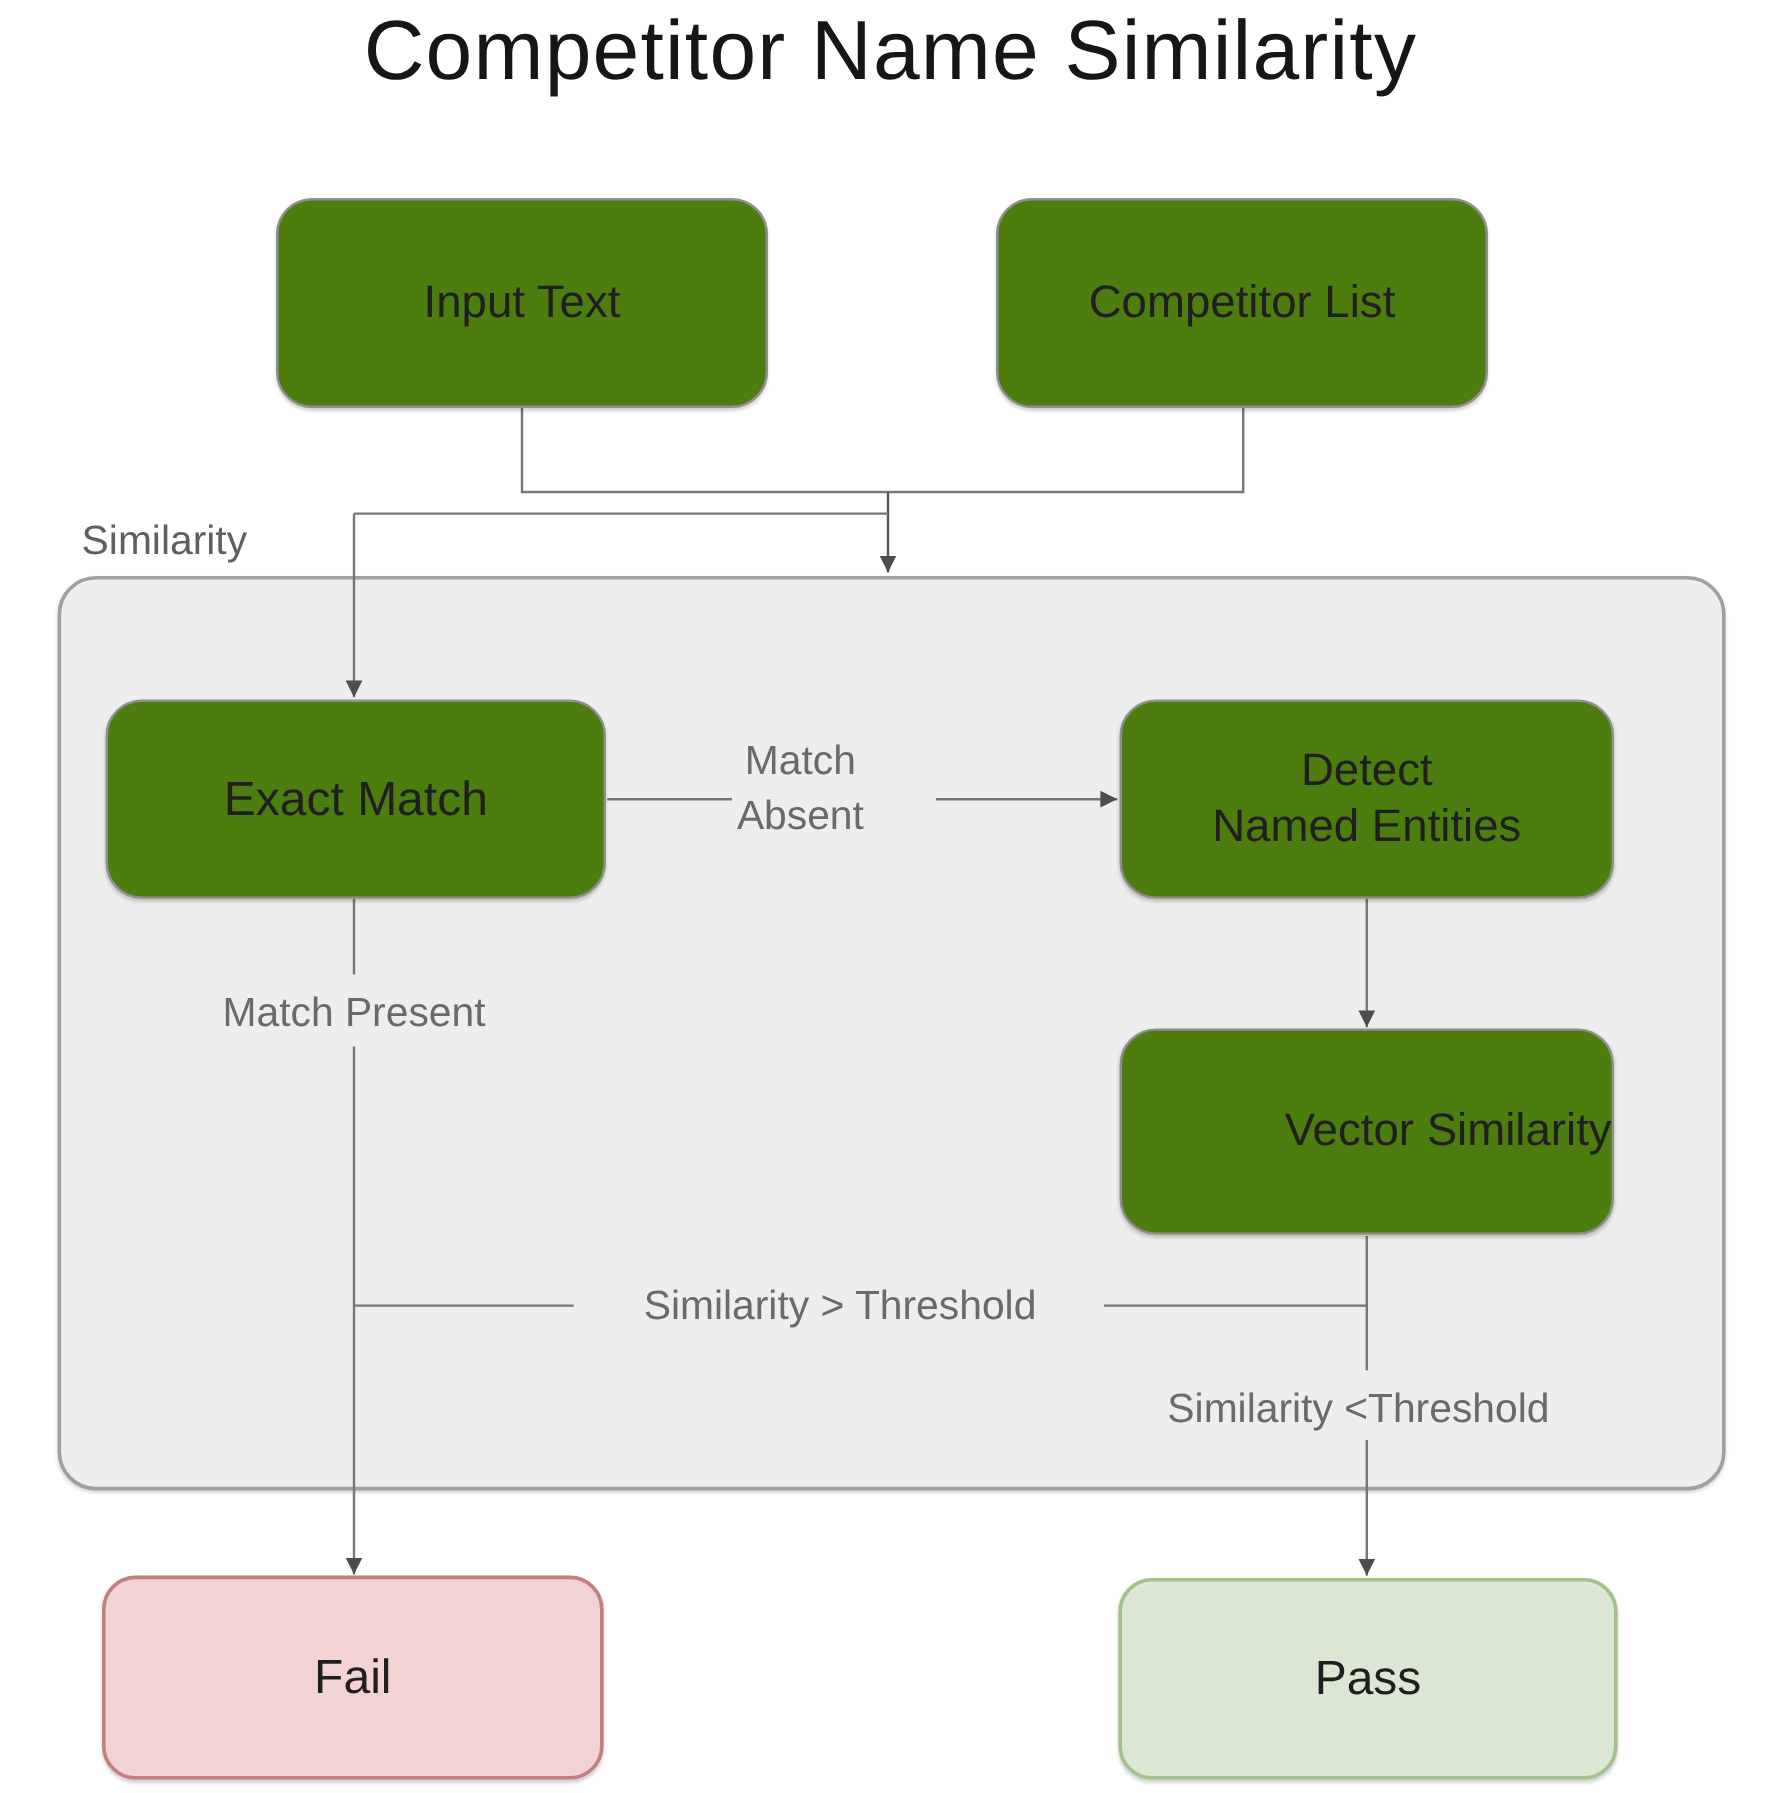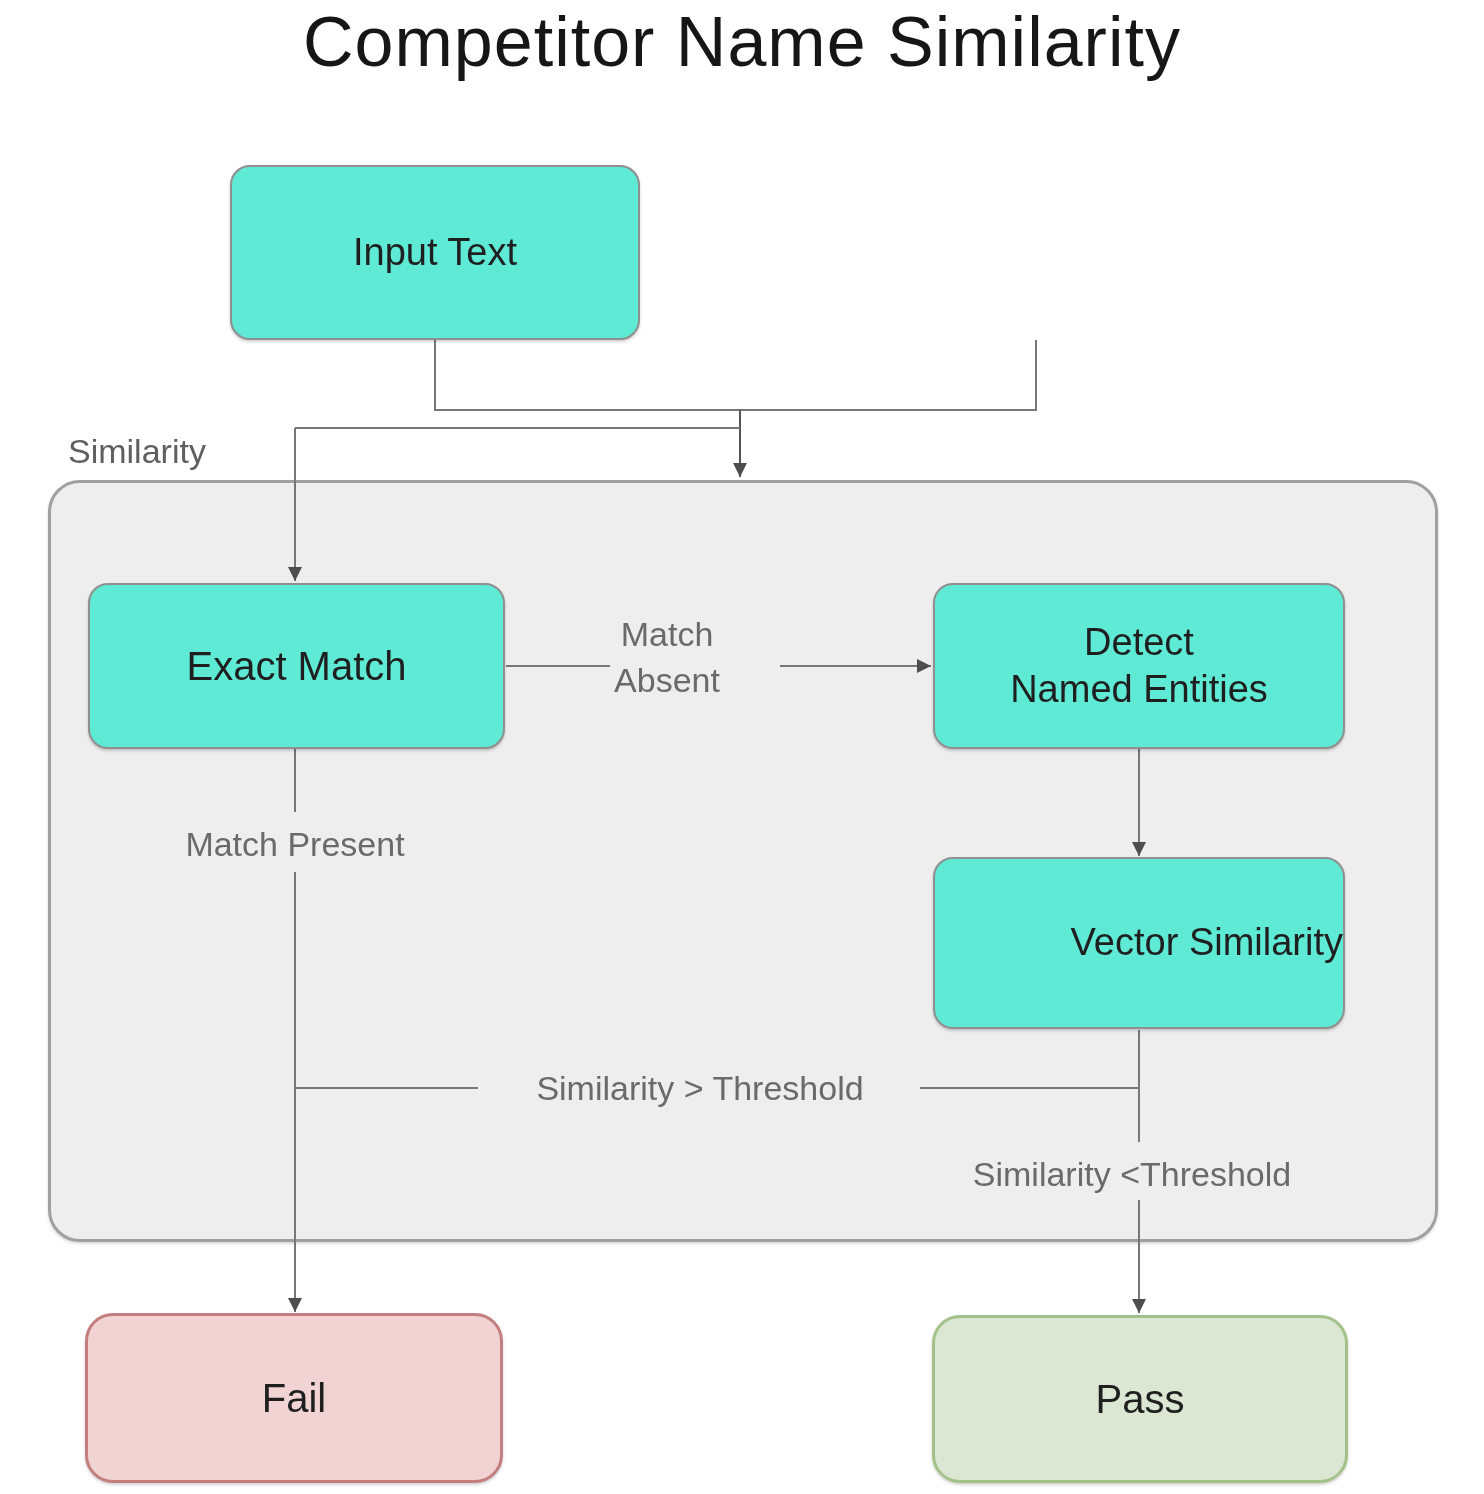--- a/index.html
+++ b/index.html
@@ -21,23 +21,23 @@
     top: 2px;
     text-align: center;
     font-size: 70px;
     font-weight: 500;
     letter-spacing: 1px;
     color: #161616;
   }
   .node {
     position: absolute;
     box-sizing: border-box;
-    background: #5eead4;
+    background: #4d7c0f;
     border: 2.5px solid var(--node-border, #8f8f8f);
-    border-radius: 20px;
+    border-radius: 30px;
     display: flex;
     flex-direction: column;
     align-items: center;
     justify-content: center;
     text-align: center;
     font-size: 38px;
     font-weight: 500;
     color: var(--node-text, #1f1f1f);
     line-height: 1.25;
     box-shadow: 0 2px 3px rgba(0,0,0,0.18);
@@ -128,20 +128,23 @@
         <path d="M1139 1030 L1139 1142"></path>
         <path d="M1139 1200 L1139 1313" marker-end="url(#arrow)"></path>
       </g>
     </svg>
   </div>
 
   <div class="node node-input-text">
     <span>Input Text</span>
   </div>
 
+  <div class="node node-competitor-list">
+    <span>Competitor List</span>
+  </div>
 
   <div class="node node-exact-match">
     <span>Exact Match</span>
   </div>
 
   <div class="node node-detect">
     <span>Detect</span>
     <span>Named Entities</span>
   </div>
 

